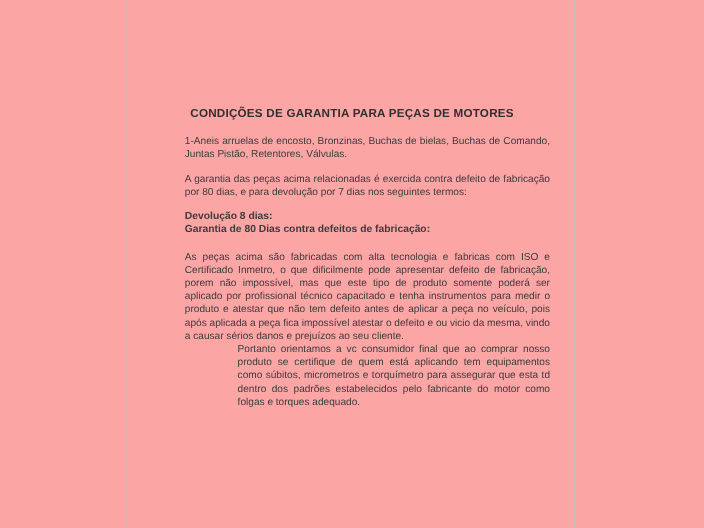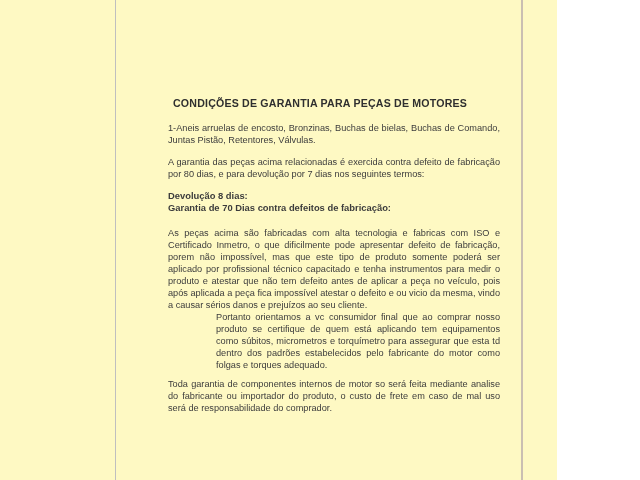--- a/index.html
+++ b/index.html
@@ -2,23 +2,23 @@
 <html><head>
 <meta charset="utf-8">
 <style>
   html, body {
     margin: 0;
     padding: 0;
     background: #ffffff;
   }
   .stage {
     position: relative;
-    width: 557px;
+    width: 640px;
     height: 480px;
-    background: #fef9c3;
+    background: #fca5a5;
     overflow: hidden;
   }
   .edge {
     position: absolute;
     top: 0;
     height: 480px;
   }
   .edge-left {
     left: 115px;
     width: 1px;
@@ -74,21 +74,20 @@
   <div class="content">
     <h1 class="title">CONDIÇÕES DE GARANTIA PARA PEÇAS DE MOTORES</h1>
 
     <p class="p mb10">1-Aneis arruelas de encosto, Bronzinas, Buchas de bielas, Buchas de Comando, Juntas Pistão, Retentores, Válvulas.</p>
 
     <p class="p mb10">A garantia das peças acima relacionadas é exercida contra defeito de fabricação por 80 dias, e para devolução por 7 dias nos seguintes termos:</p>
 
     <h2 class="h mb0">Devolução 8 dias:</h2>
 
 
-    <h2 class="h mb13">Garantia de 70 Dias contra defeitos de fabricação:</h2>
+    <h2 class="h mb13">Garantia de 80 Dias contra defeitos de fabricação:</h2>
 
     <p class="p mb0">As peças acima são fabricadas com alta tecnologia e fabricas com ISO e Certificado Inmetro, o que dificilmente pode apresentar defeito de fabricação, porem não impossível, mas que este tipo de produto somente poderá ser aplicado por profissional técnico capacitado e tenha instrumentos para medir o produto e atestar que não tem defeito antes de aplicar a peça no veículo, pois após aplicada a peça fica impossível atestar o defeito e ou vicio da mesma, vindo a causar sérios danos e prejuízos ao seu cliente.</p>
 
     <p class="p mb7">Portanto orientamos a vc consumidor final que ao comprar nosso produto se certifique de quem está aplicando tem equipamentos como súbitos, micrometros e torquímetro para assegurar que esta td dentro dos padrões estabelecidos pelo fabricante do motor como folgas e torques adequado.</p>
 
-    <p class="p mb0">Toda garantia de componentes internos de motor so será feita mediante analise do fabricante ou importador do produto, o custo de frete em caso de mal uso será de responsabilidade do comprador.</p>
   </div>
 </div>
 
 </body></html>

